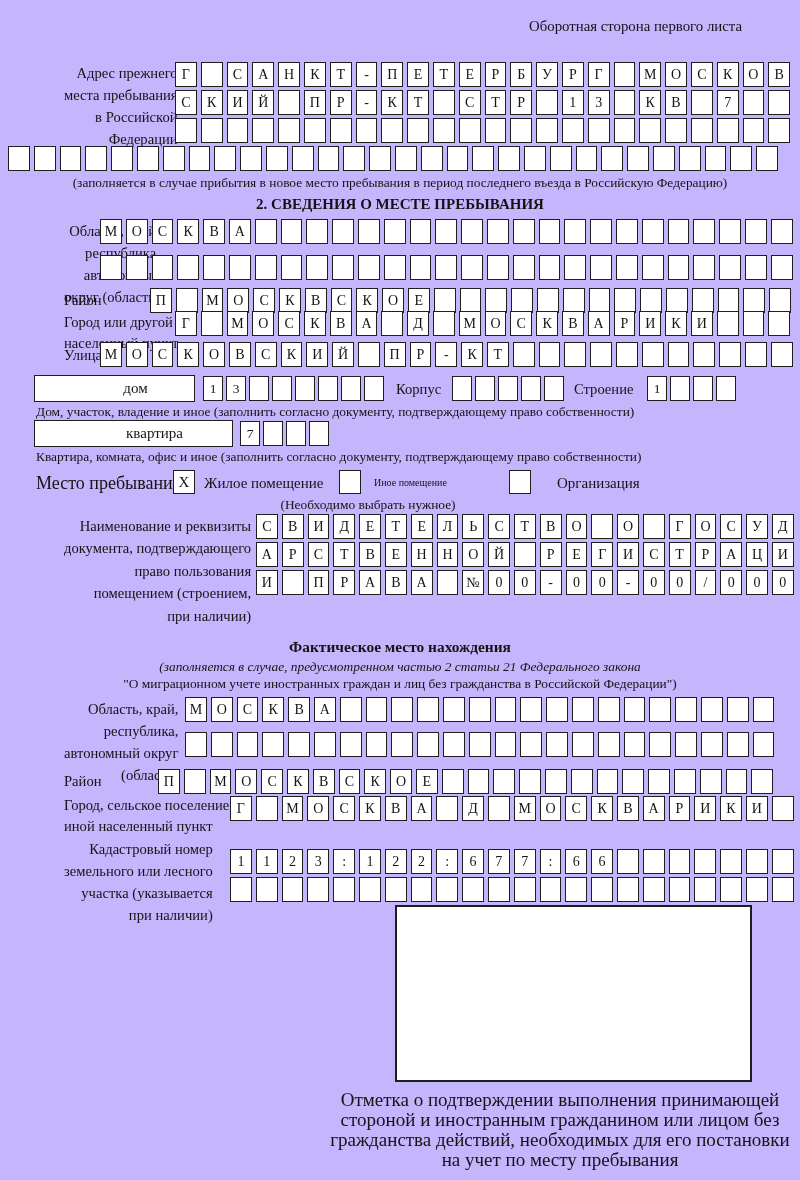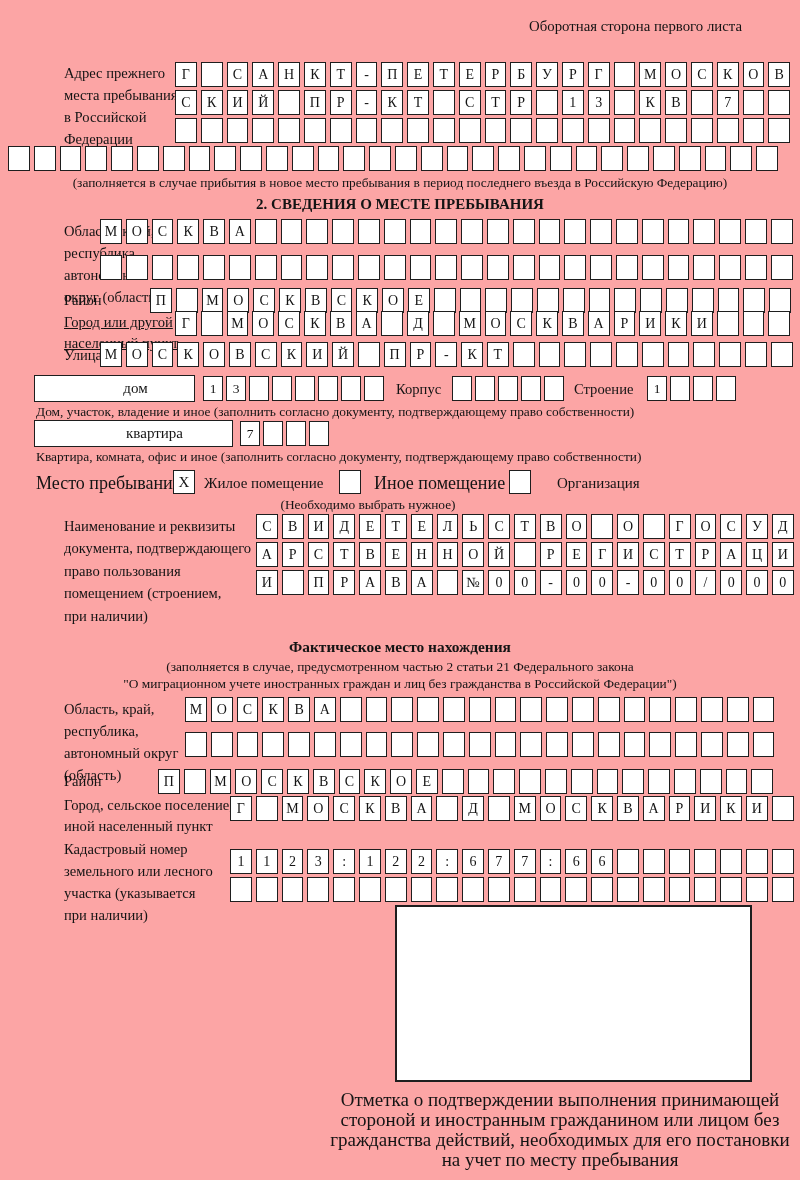--- a/index.html
+++ b/index.html
@@ -1,19 +1,19 @@
 <!DOCTYPE html>
 <html><head>
 <meta charset="utf-8">
 <style>
   html,body{margin:0;padding:0;background:#fff;}
-  .page{position:relative;width:800px;height:1180px;background:#fca5a5;overflow:hidden;
+  .page{position:relative;width:800px;height:1180px;background:#c4b5fd;overflow:hidden;
         font-family:"Liberation Serif","DejaVu Serif",serif;color:#141414;}
   .abs{position:absolute;}
-  .lbl{font-size:14.6px;line-height:22px;white-space:nowrap;}
+  .lbl{font-size:14.6px;line-height:22px;white-space:nowrap;text-align:right;}
   .lbl2{font-size:14.6px;line-height:21px;white-space:nowrap;}
   .cap{font-size:13.4px;white-space:nowrap;}
   .center{width:800px;left:0;text-align:center;}
   .bold{font-weight:bold;}
   .cellrow{position:absolute;display:flex;gap:4px;}
   .cellrow .cell{width:21.8px;height:25px;flex:0 0 auto;border:1.6px solid #1e1e1e;box-sizing:border-box;
         display:flex;align-items:center;justify-content:center;font-size:14px;background:#fff;}
   .cellrow.sm{gap:3px;}
   .cellrow.sm .cell{width:20px;height:25px;font-size:13.5px;}
   .wbox{position:absolute;border:1.6px solid #1e1e1e;box-sizing:border-box;background:#fff;
@@ -236,21 +236,21 @@
       <div class="cell"></div>
       <div class="cell"></div>
       <div class="cell"></div>
       <div class="cell"></div>
       <div class="cell"></div>
       <div class="cell"></div>
       <div class="cell"></div>
       <div class="cell"></div>
     </div>
 
-  <div class="abs lbl2" style="left:64px;top:312px;text-decoration:underline;">
+  <div class="abs lbl2" style="left:64px;top:312px;">
     <div>Город или другой</div>
     <div>населенный пункт</div>
   </div>
   <div class="cellrow" style="left:175px;top:311px;">
       <div class="cell">Г</div>
       <div class="cell"></div>
       <div class="cell">М</div>
       <div class="cell">О</div>
       <div class="cell">С</div>
       <div class="cell">К</div>
@@ -339,21 +339,21 @@
       <div class="cell"></div>
       <div class="cell"></div>
       <div class="cell"></div>
     </div>
   <div class="abs cap" style="left:36px;top:449px;">Квартира, комната, офис и иное (заполнить согласно документу, подтверждающему право собственности)</div>
 
   <div class="abs lbl" style="left:36px;top:472px;font-size:18px;">Место пребывания:</div>
   <div class="chk" style="left:173px;top:470px;">X</div>
   <div class="abs lbl" style="left:204px;top:472px;font-size:15px;">Жилое помещение</div>
   <div class="chk" style="left:339px;top:470px;"></div>
-  <div class="abs lbl" style="left:374px;top:472px;font-size:18px;">Иное помещение</div>
+  <div class="abs lbl" style="left:374px;top:472px;font-size:10px;">Иное помещение</div>
   <div class="chk" style="left:509px;top:470px;"></div>
   <div class="abs lbl" style="left:557px;top:472px;font-size:15px;">Организация</div>
   <div class="abs cap" style="left:0;top:497px;width:736px;text-align:center;">(Необходимо выбрать нужное)</div>
 
   <div class="abs lbl" style="left:64px;top:515px;line-height:22.4px;">
     <div>Наименование и реквизиты</div>
     <div>документа, подтверждающего</div>
     <div>право пользования</div>
     <div>помещением (строением,</div>
     <div>при наличии)</div>
@@ -422,21 +422,21 @@
       <div class="cell">-</div>
       <div class="cell">0</div>
       <div class="cell">0</div>
       <div class="cell">/</div>
       <div class="cell">0</div>
       <div class="cell">0</div>
       <div class="cell">0</div>
     </div>
 
   <div class="abs center bold" style="top:638px;font-size:15.4px;">Фактическое место нахождения</div>
-  <div class="abs cap center" style="top:659px;">(заполняется в случае, предусмотренном частью 2 статьи 21 Федерального закона</div>
+  <div class="abs cap center" style="top:659px;font-style:italic;">(заполняется в случае, предусмотренном частью 2 статьи 21 Федерального закона</div>
   <div class="abs cap center" style="top:676px;">"О миграционном учете иностранных граждан и лиц без гражданства в Российской Федерации")</div>
 
   <div class="abs lbl" style="left:64px;top:698px;">
     <div>Область, край,</div>
     <div>республика,</div>
     <div>автономный округ</div>
     <div>(область)</div>
   </div>
   <div class="cellrow" style="left:185px;top:697px;">
       <div class="cell">М</div>

